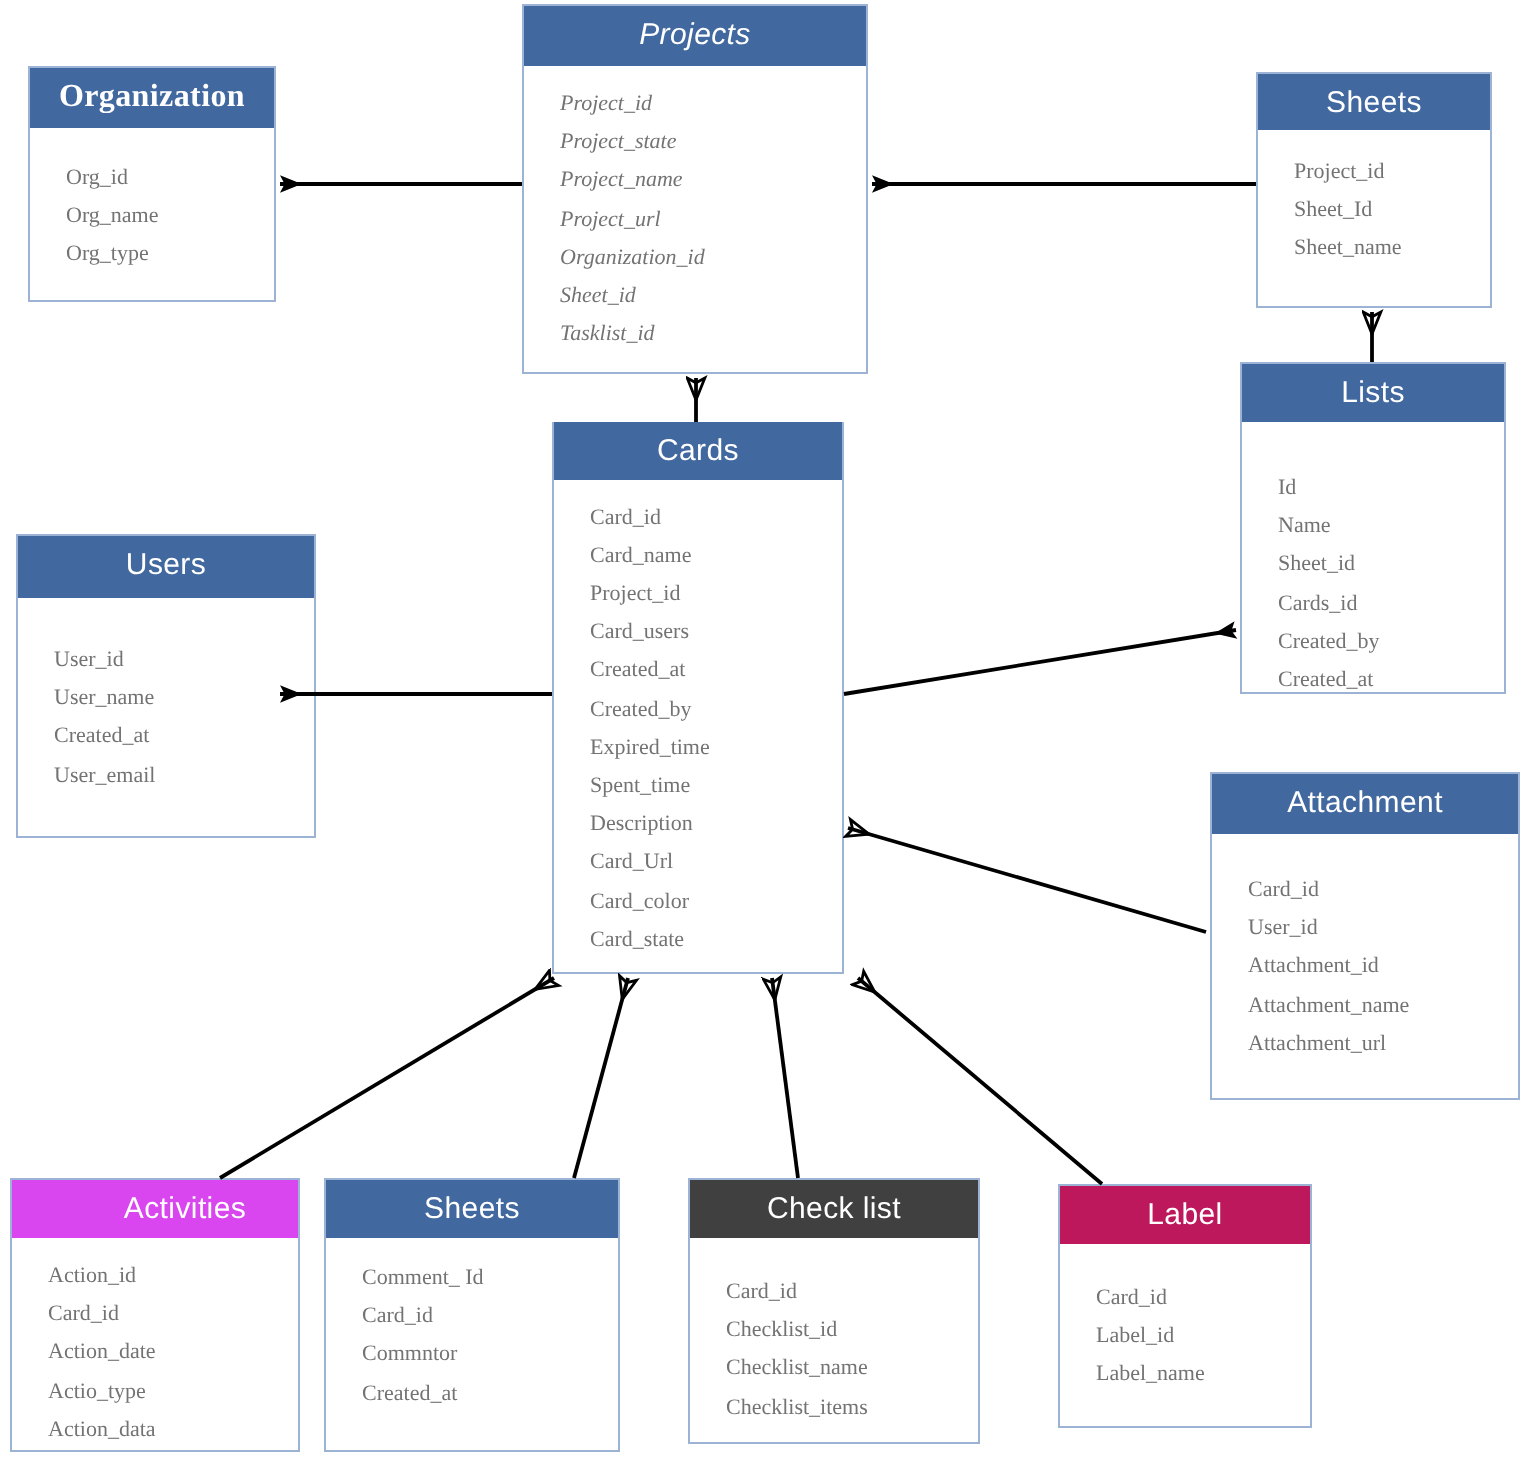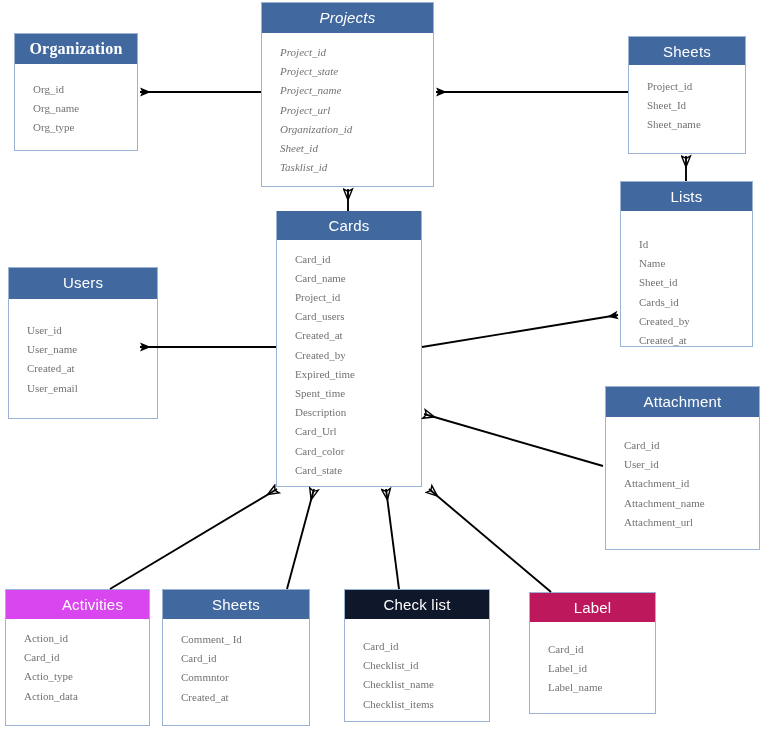--- a/index.html
+++ b/index.html
@@ -138,35 +138,36 @@
         <div class="attr">Attachment_id</div>
         <div class="attr">Attachment_name</div>
         <div class="attr">Attachment_url</div>
       </div>
     </div>
     <div class="entity" style="left: 5px; top: 589px; width: 145px; height: 137px; border-color: rgb(157, 179, 214);">
       <div class="entity-header" style="background: #d946ef; height: 29px; padding-left: 32px;">Activities</div>
       <div class="entity-body" style="">
         <div class="attr">Action_id</div>
         <div class="attr">Card_id</div>
+        <div class="attr">Action_date</div>
         <div class="attr">Actio_type</div>
         <div class="attr">Action_data</div>
       </div>
     </div>
     <div class="entity" style="left: 162px; top: 589px; width: 148px; height: 137px; border-color: rgb(157, 179, 214);">
       <div class="entity-header" style="background: rgb(65, 104, 159); height: 29px;">Sheets</div>
       <div class="entity-body" style="padding-top: 11px;">
         <div class="attr">Comment_ Id</div>
         <div class="attr">Card_id</div>
         <div class="attr">Commntor</div>
         <div class="attr">Created_at</div>
       </div>
     </div>
     <div class="entity" style="left: 344px; top: 589px; width: 146px; height: 133px; border-color: rgb(157, 179, 214);">
-      <div class="entity-header" style="background: #0f172a; height: 29px;">Check list</div>
+      <div class="entity-header" style="background: #404040; height: 29px;">Check list</div>
       <div class="entity-body" style="padding-top: 18px;">
         <div class="attr">Card_id</div>
         <div class="attr">Checklist_id</div>
         <div class="attr">Checklist_name</div>
         <div class="attr">Checklist_items</div>
       </div>
     </div>
     <div class="entity" style="left: 529px; top: 592px; width: 127px; height: 122px; border-color: rgb(157, 179, 214);">
       <div class="entity-header" style="background: #be185d; height: 29px;">Label</div>
       <div class="entity-body" style="padding-top: 18px;">

